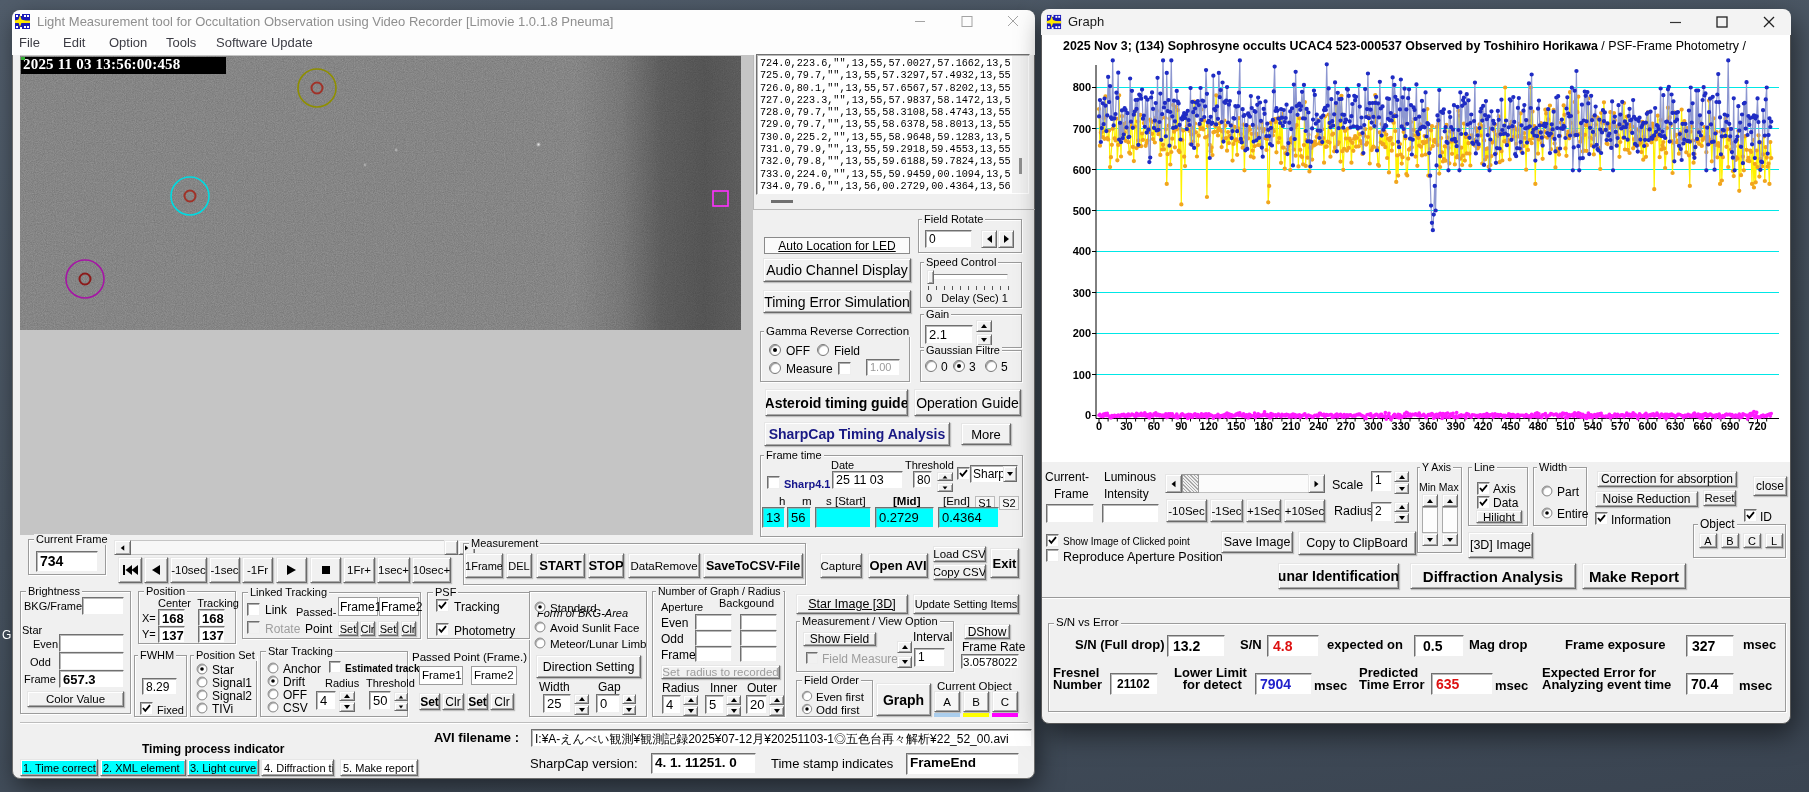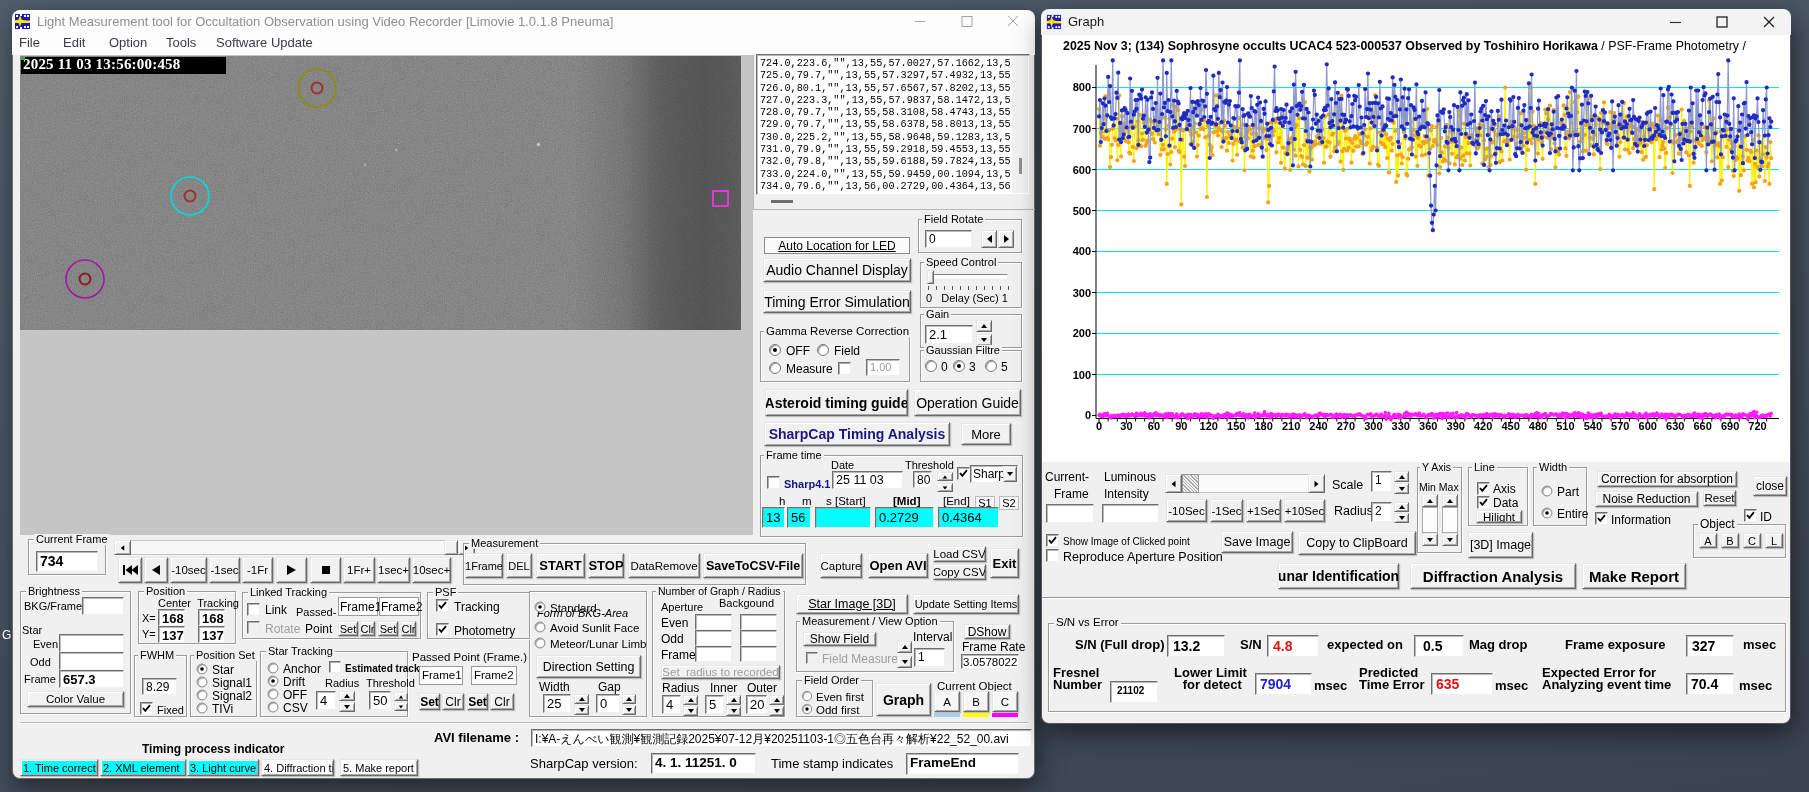--- a/index.html
+++ b/index.html
@@ -748,21 +748,21 @@
 <div class="in b" style="left:1157px;top:635px;width:58px;height:22px;font-size:14px;color:#000000;padding:2px 5px;margin-left:10px;">13.2</div>
 <div class="lb b" style="left:1240px;top:639px;font-size:13px;">S/N</div>
 <div class="in b" style="left:1267px;top:635px;width:52px;height:22px;font-size:14px;color:#dd1111;padding:2px 5px;">4.8</div>
 <div class="lb b" style="left:1327px;top:639px;font-size:13px;">expected on</div>
 <div class="in b" style="left:1414px;top:635px;width:50px;height:22px;font-size:14px;padding:2px 8px;">0.5</div>
 <div class="lb b" style="left:1469px;top:639px;font-size:13px;">Mag drop</div>
 <div class="lb b" style="left:1565px;top:639px;font-size:13px;">Frame exposure</div>
 <div class="in b" style="left:1686px;top:635px;width:48px;height:22px;font-size:14px;padding:2px 5px;">327</div>
 <div class="lb b" style="left:1743px;top:639px;font-size:13px;">msec</div>
 <div class="lb b" style="left:1053px;top:667px;font-size:13px;">Fresnel<br>Number</div>
-<div class="in b" style="left:1110px;top:673px;width:48px;height:22px;font-size:10px;padding:3px 6px;margin-top:8px;">21102</div>
+<div class="in b" style="left:1110px;top:673px;width:48px;height:22px;font-size:12px;padding:3px 6px;">21102</div>
 <div class="lb b" style="left:1174px;top:667px;font-size:13px;text-align:center;">Lower Limit<br>&nbsp;for detect</div>
 <div class="in b" style="left:1255px;top:673px;width:57px;height:22px;font-size:14px;color:#2222cc;padding:2px 4px;">7904</div>
 <div class="lb b" style="left:1314px;top:680px;font-size:13px;">msec</div>
 <div class="lb b" style="left:1359px;top:667px;font-size:13px;">Predicted<br>Time Error</div>
 <div class="in b" style="left:1431px;top:673px;width:62px;height:22px;font-size:14px;color:#dd1111;padding:2px 4px;">635</div>
 <div class="lb b" style="left:1495px;top:680px;font-size:13px;">msec</div>
 <div class="lb b" style="left:1542px;top:667px;font-size:13px;">Expected Error for<br>Analyzing event time</div>
 <div class="in b" style="left:1686px;top:673px;width:48px;height:22px;font-size:14px;padding:2px 4px;">70.4</div>
 <div class="lb b" style="left:1739px;top:680px;font-size:13px;">msec</div>
 </body></html>

